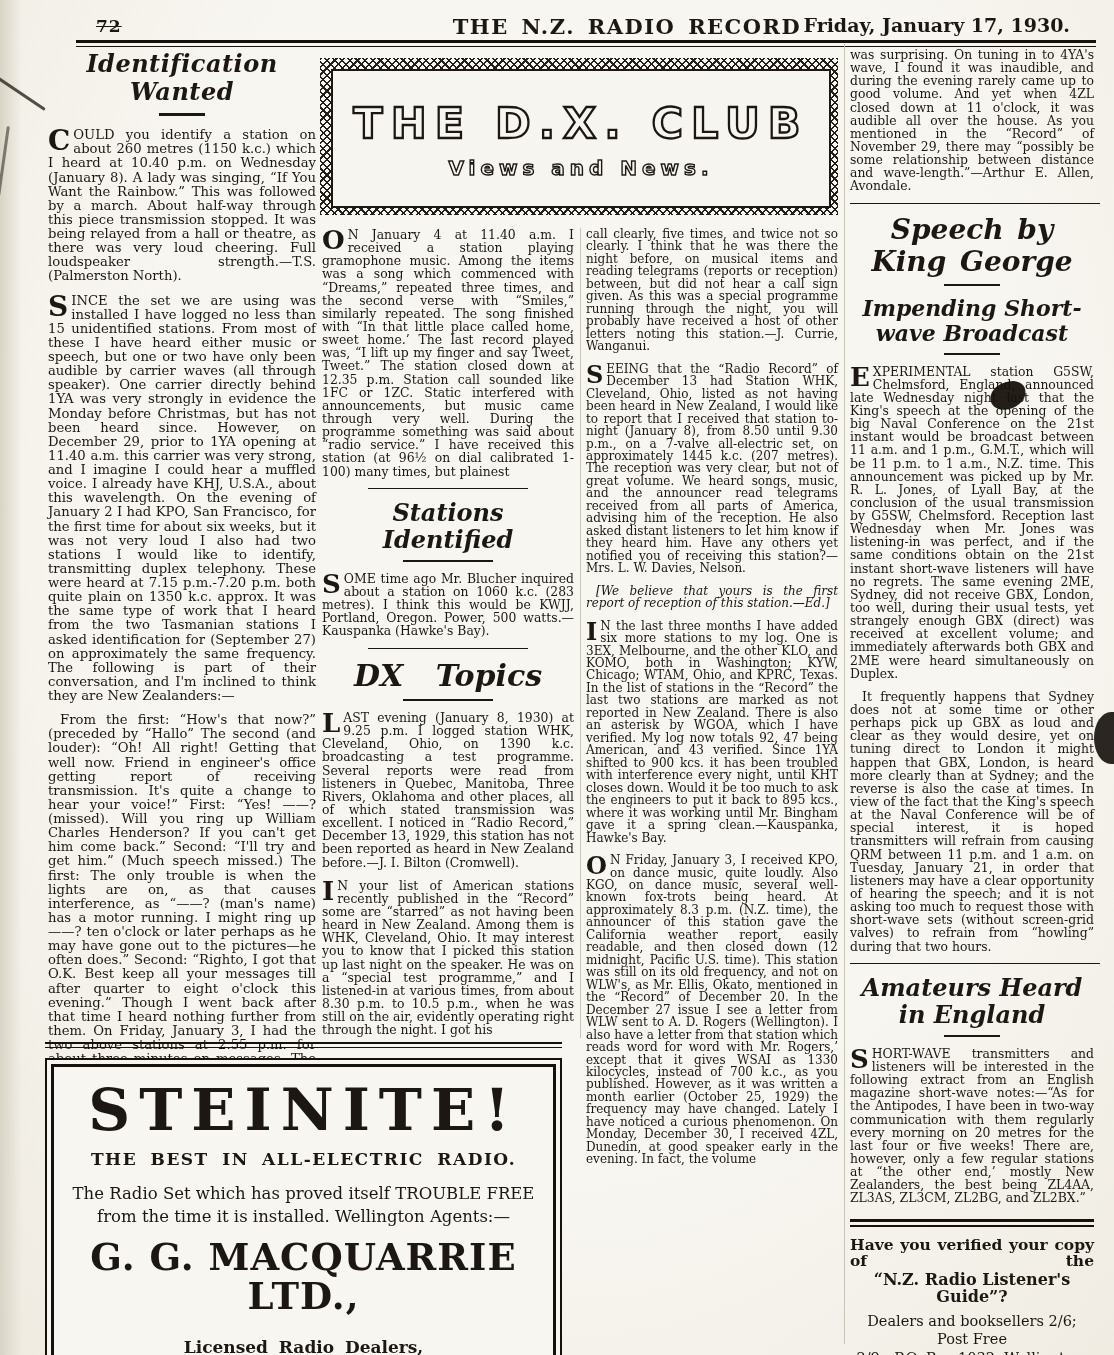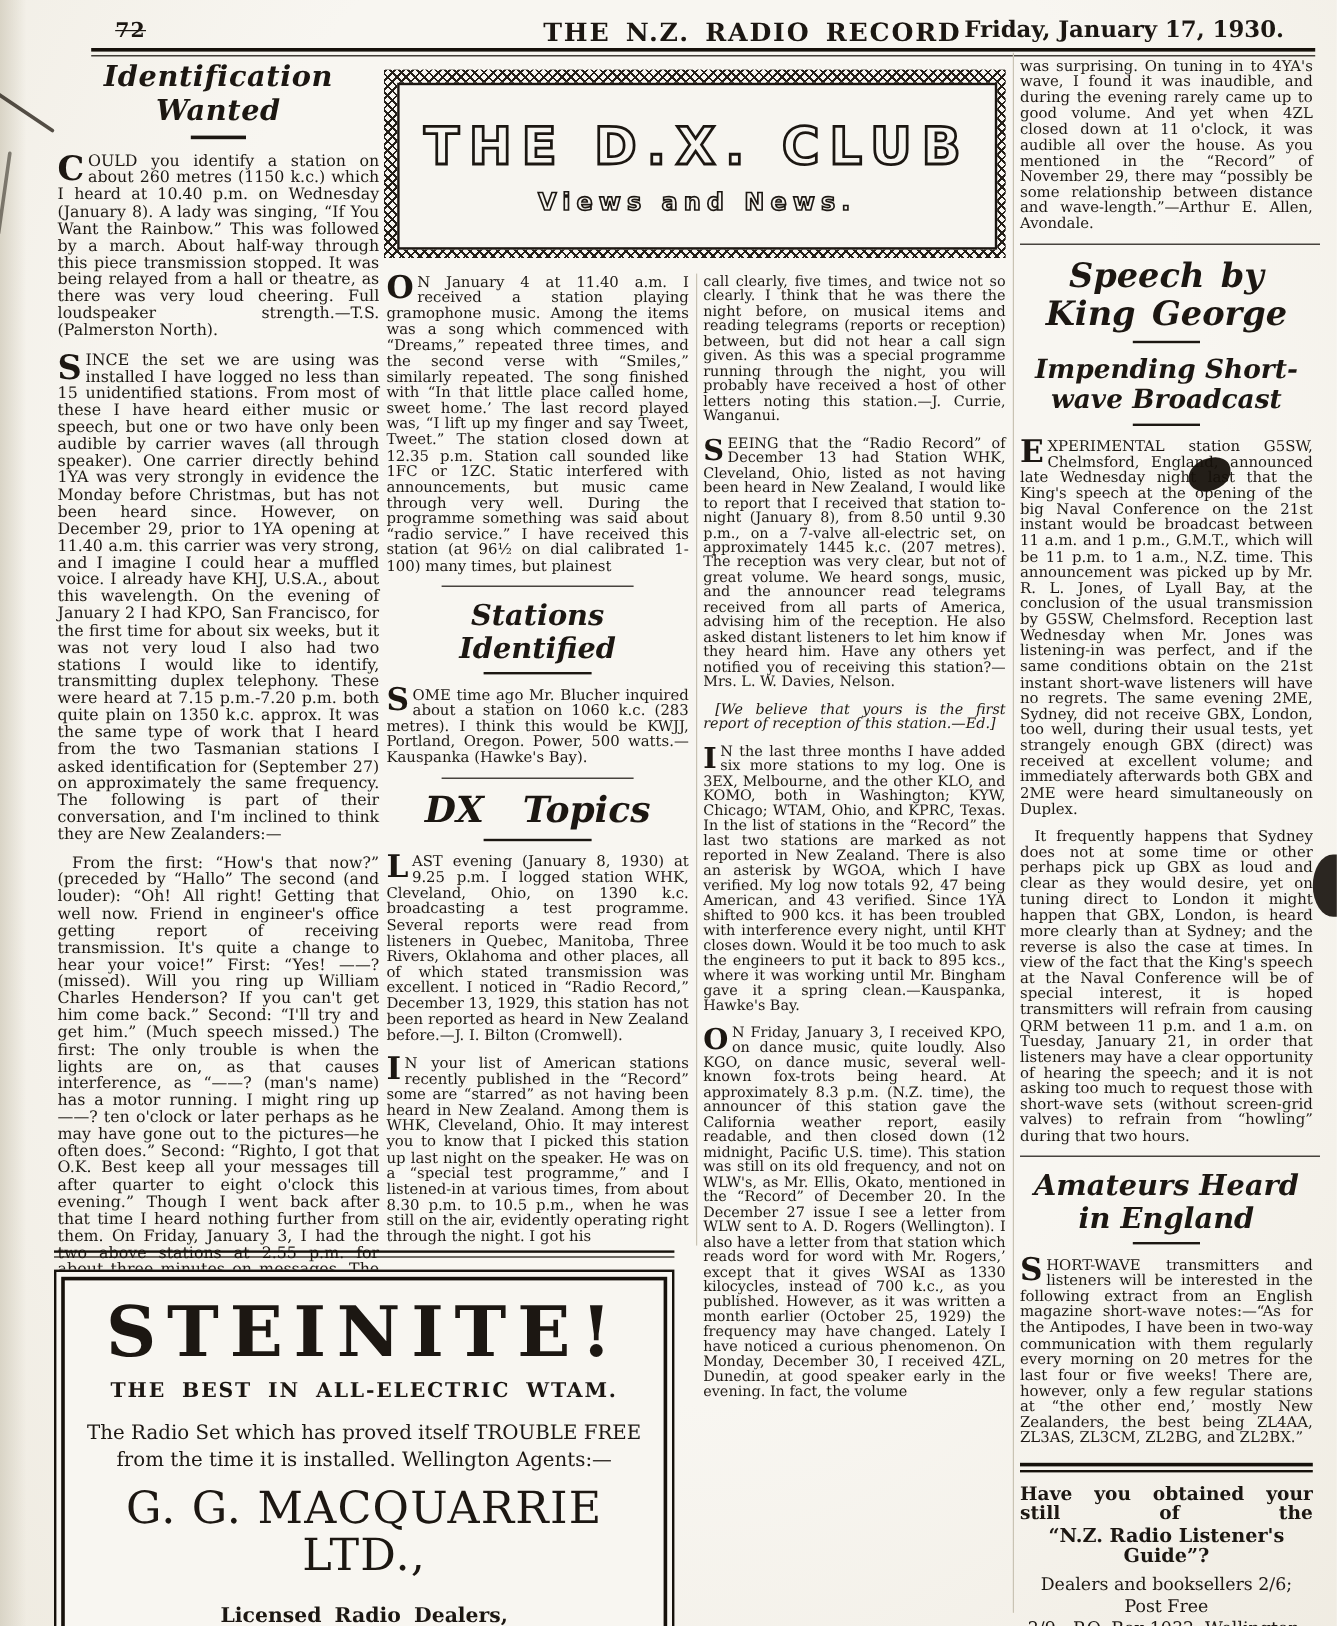--- a/index.html
+++ b/index.html
@@ -73,21 +73,21 @@
     color:#f7f5f0; -webkit-text-stroke:1.4px #1c1712; }
 
   
   .steinite { position:absolute; left:45px; top:1042px; width:517px; }
   .st-toprule { height:3px; border-top:2px solid #16110b; border-bottom:1px solid #16110b; margin-bottom:10px; }
   .st-outer { border:2px solid #16110b; padding:4px; background:#f8f6f1; }
   .st-inner { border:3px solid #16110b; padding:14px 12px 8px; text-align:center; }
   .st-title { font-size:58px; font-weight:bold; letter-spacing:9px; line-height:1; }
   .st-tagline { font-size:17px; font-weight:bold; letter-spacing:1.5px; word-spacing:6px; margin-top:10px; }
   .st-body { font-size:16.5px; line-height:1.4; margin:13px 4px 10px; text-align:center; }
-  .st-company { font-size:37px; font-weight:normal; letter-spacing:1px; line-height:1.05; }
+  .st-company { font-size:37px; font-weight:bold; letter-spacing:1px; line-height:1.05; }
   .st-dealers { font-size:17px; font-weight:bold; word-spacing:5px; margin-top:21px; }
   .st-address { display:flex; justify-content:space-between; align-items:baseline;
     font-size:17px; font-weight:bold; letter-spacing:1px; padding:8px 6px 2px; }
 
   
   .guide { text-align:center; }
   .guide-l1 { font-weight:bold; font-size:15.5px; text-align:justify; text-align-last:justify; }
   .guide-l2 { font-weight:bold; font-size:16px; margin-top:3px; }
   .guide-l3 { font-size:14.5px; margin-top:6px; line-height:1.25; }
 
@@ -160,33 +160,33 @@
   <div class="art-head h-impend">Impending Short-wave Broadcast</div>
   <div class="h-rule-sm"></div>
   <p class="para"><span class="dropcap">E</span><span>XPERIMENTAL station G5SW, Chelmsford, England, announced late Wednesday night last that the King's speech at the opening of the big Naval Conference on the 21st instant would be broadcast between 11 a.m. and 1 p.m., G.M.T., which will be 11 p.m. to 1 a.m., N.Z. time. This announcement was picked up by Mr. R. L. Jones, of Lyall Bay, at the conclusion of the usual transmission by G5SW, Chelmsford. Reception last Wednesday when Mr. Jones was listening-in was perfect, and if the same conditions obtain on the 21st instant short-wave listeners will have no regrets. The same evening 2ME, Sydney, did not receive GBX, London, too well, during their usual tests, yet strangely enough GBX (direct) was received at excellent volume; and immediately afterwards both GBX and 2ME were heard simultaneously on Duplex.</span></p>
   <p class="para cont"><span>It frequently happens that Sydney does not at some time or other perhaps pick up GBX as loud and clear as they would desire, yet on tuning direct to London it might happen that GBX, London, is heard more clearly than at Sydney; and the reverse is also the case at times. In view of the fact that the King's speech at the Naval Conference will be of special interest, it is hoped transmitters will refrain from causing QRM between 11 p.m. and 1 a.m. on Tuesday, January 21, in order that listeners may have a clear opportunity of hearing the speech; and it is not asking too much to request those with short-wave sets (without screen-grid valves) to refrain from “howling” during that two hours.</span></p>
   <div class="divider w"></div>
   <div class="art-head h-amateurs">Amateurs Heard in England</div>
   <div class="h-rule-sm"></div>
   <p class="para"><span class="dropcap">S</span><span>HORT-WAVE transmitters and listeners will be interested in the following extract from an English magazine short-wave notes:—“As for the Antipodes, I have been in two-way communication with them regularly every morning on 20 metres for the last four or five weeks! There are, however, only a few regular stations at “the other end,’ mostly New Zealanders, the best being ZL4AA, ZL3AS, ZL3CM, ZL2BG, and ZL2BX.”</span></p>
   <div class="heavy-rule"></div>
   <div class="guide">
-    <div class="guide-l1">Have you obtained your still of the</div>
+    <div class="guide-l1">Have you verified your copy of the</div>
     <div class="guide-l2">“N.Z. Radio Listener's Guide”?</div>
     <div class="guide-l3"><span>Dealers and booksellers 2/6; Post Free</span><br><span>2/9—P.O. Box 1032, Wellington.</span></div>
 
   </div>
 </div>
 
 <div class="steinite">
   <div class="st-toprule"></div>
   <div class="st-outer">
     <div class="st-inner">
       <div class="st-title">STEINITE!</div>
-      <div class="st-tagline">THE BEST IN ALL-ELECTRIC WTAM.</div>
+      <div class="st-tagline">THE BEST IN ALL-ELECTRIC RADIO.</div>
       <div class="st-body">The Radio Set which has proved itself TROUBLE FREE from the time it is installed.  Wellington Agents:—</div>
       <div class="st-company">G. G. MACQUARRIE LTD.,</div>
       <div class="st-dealers">Licensed Radio Dealers,</div>
       <div class="st-address">
         <span>120 WILLIS STREET</span>
         <span>::</span>
         <span>::</span>
         <span>WELLINGTON.</span>
       </div>
     </div>

